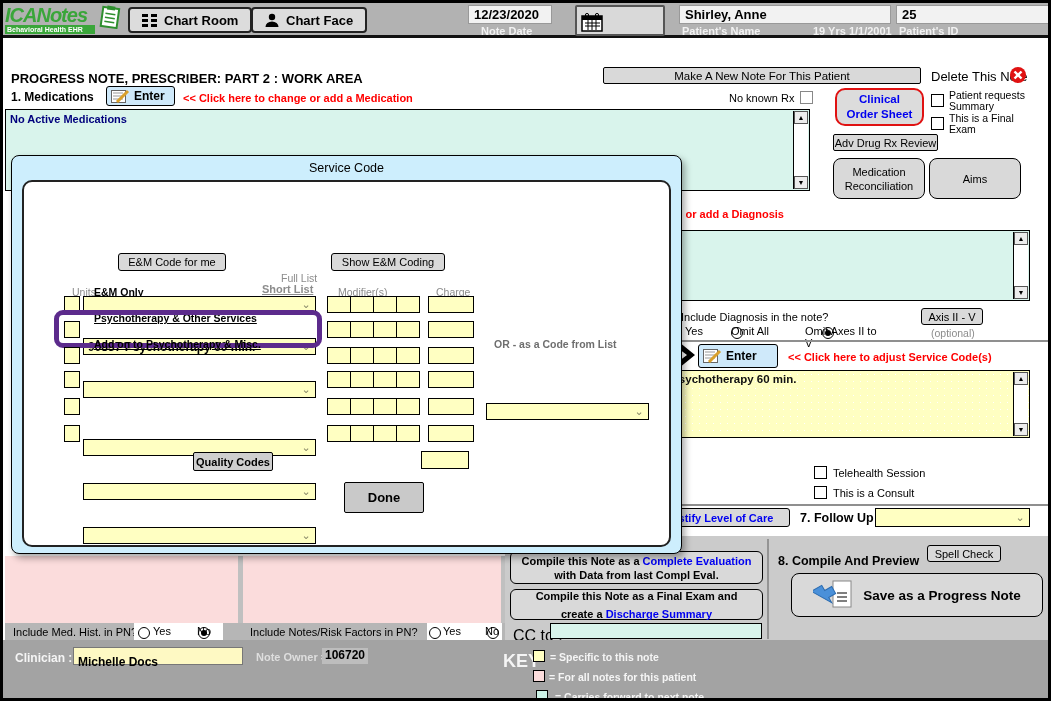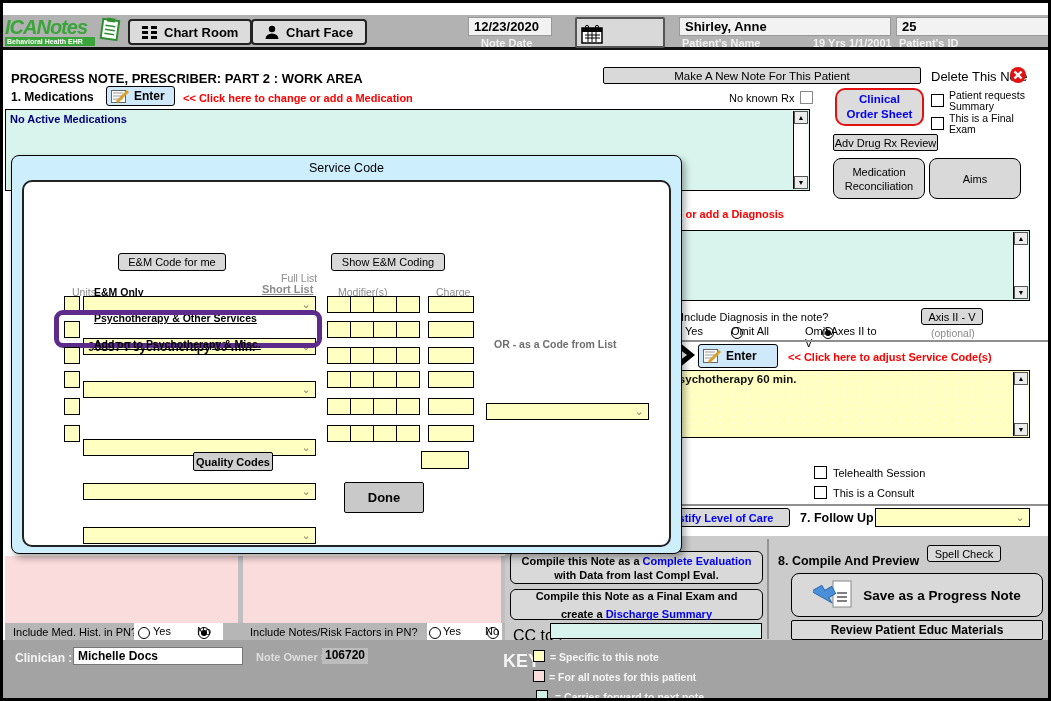--- a/index.html
+++ b/index.html
@@ -1,20 +1,20 @@
 <!DOCTYPE html>
 <html><head>
 <meta charset="utf-8">
 <style>
   html,body{margin:0;padding:0;background:#666;}
   *{box-sizing:border-box;font-family:"Liberation Sans",sans-serif;}
   #app{position:relative;width:1051px;height:701px;background:#fff;border:3px solid #000;overflow:hidden;}
   .abs{position:absolute;}
   
-  .hdr{position:absolute;left:0;top:0;width:100%;height:35px;background:#b2b2b2;border-bottom:3px solid #111;margin-top:12px;}
+  .hdr{position:absolute;left:0;top:0;width:100%;height:35px;background:#b2b2b2;border-bottom:3px solid #111;}
   .hbtn{position:absolute;top:4px;height:26px;background:#dcdcdc;border:2px solid #222;border-radius:4px;
         display:flex;align-items:center;gap:7px;padding:0 12px;font-weight:bold;font-size:13px;color:#000;}
   .hfield{position:absolute;background:#f2f2f2;border:1px solid #999;font-weight:bold;font-size:13px;color:#000;padding:1px 5px;}
   .hlabel{position:absolute;color:#f2f2f2;font-weight:bold;font-size:11px;}
   
   .tabstrip{position:absolute;left:0;top:38px;width:100%;height:28px;background:#b2b2b2;border-bottom:2px solid #111;}
   .tab{position:absolute;top:5px;height:23px;background:#c9c9c9;border:2px solid #222;border-bottom:none;
        border-radius:7px 7px 0 0;font-size:12px;color:#000;text-align:center;line-height:20px;}
   .tab.active{background:#f4f4f4;font-weight:bold;}
   .pill{position:absolute;top:5px;height:18px;background:#1563d5;color:#fff;font-weight:bold;font-size:11px;
@@ -259,23 +259,20 @@
       <rect x="20" y="2" width="18" height="26" fill="#fff" stroke="#888"></rect>
       <g stroke="#555" stroke-width="1.5">
           <line x1="24" y1="14" x2="34" y2="14"></line>
           <line x1="24" y1="18" x2="34" y2="18"></line>
           <line x1="24" y1="22" x2="34" y2="22"></line>
         </g>
       <path d="M2,6 L14,6 L14,12 L22,12 L22,20 L14,20 L14,26 Z" transform="rotate(-30 12 16)" fill="#4a90d9" stroke="#2c6cb0"></path>
     </svg>
     <span class="bold" style="font-size:13.5px;">Save as a Progress Note</span>
   </div>
-  <div class="btn" style="position:absolute;left:788px;top:617px;width:252px;height:20px;border-width:1.5px;border-radius:2px;">
-    <span class="bold" style="font-size:12px;">Review Patient Educ Materials</span>
-  </div>
 
   <div class="abs" style="left:2px;top:553px;width:500px;height:67px;background:#c0c0c0;">
     <div class="abs" style="left:0;top:0;width:233px;height:67px;background:#fbdcdc;"></div>
     <div class="abs" style="left:238px;top:0;width:258px;height:67px;background:#fbdcdc;"></div>
   </div>
 
   <div class="abs" style="left:2px;top:620px;width:500px;height:17px;background:#b6b6b6;">
     <span class="abs" style="left:8px;top:3px;font-size:11px;">Include Med. Hist. in PN?</span>
     <div class="abs" style="left:129px;top:0px;width:89px;height:17px;background:#fff;">
       <span class="radio abs" style="left:4px;top:2px;"></span>
@@ -287,21 +284,21 @@
     <div class="abs" style="left:422px;top:0px;width:75px;height:17px;background:#fff;">
       <span class="radio abs" style="left:2px;top:2px;"></span>
       <span class="abs" style="left:16px;top:2px;font-size:11px;">Yes</span>
       <span class="radio abs" style="left:44px;top:2px;"></span>
       <span class="abs" style="left:58px;top:2px;font-size:11px;">No</span>
     </div>
   </div>
 
   <div class="abs" style="left:0px;top:637px;width:1051px;height:64px;background:#a3a3a3;">
     <span class="abs footer-white" style="left:12px;top:11px;font-size:12px;">Clinician :</span>
-    <div class="abs" style="left:70px;top:7px;width:170px;height:18px;background:#ffffff;border:1px solid #777;font-weight:bold;font-size:12px;padding:1px 4px;">
+    <div class="abs" style="left:70px;top:7px;width:170px;height:18px;background:#fef9c3;border:1px solid #777;font-weight:bold;font-size:12px;padding:7px 4px;">
       <span>Michelle Docs</span>
     </div>
     <span class="abs bold" style="left:253px;top:11px;font-size:11px;color:#dedede;">Note Owner =</span>
     <div class="abs" style="left:319px;top:8px;width:46px;height:16px;background:#bdbdbd;font-weight:bold;font-size:12px;padding:0 3px;">
       <span>106720</span>
     </div>
     <span class="abs footer-white" style="left:500px;top:11px;font-size:18px;">KEY</span>
     <span class="sw abs" style="left:530px;top:10px;background:#ffffc2;"></span>
     <span class="abs footer-white" style="left:547px;top:11px;font-size:10.5px;">= Specific to this note</span>
     <span class="sw abs" style="left:530px;top:30px;background:#fbdcdc;"></span>

